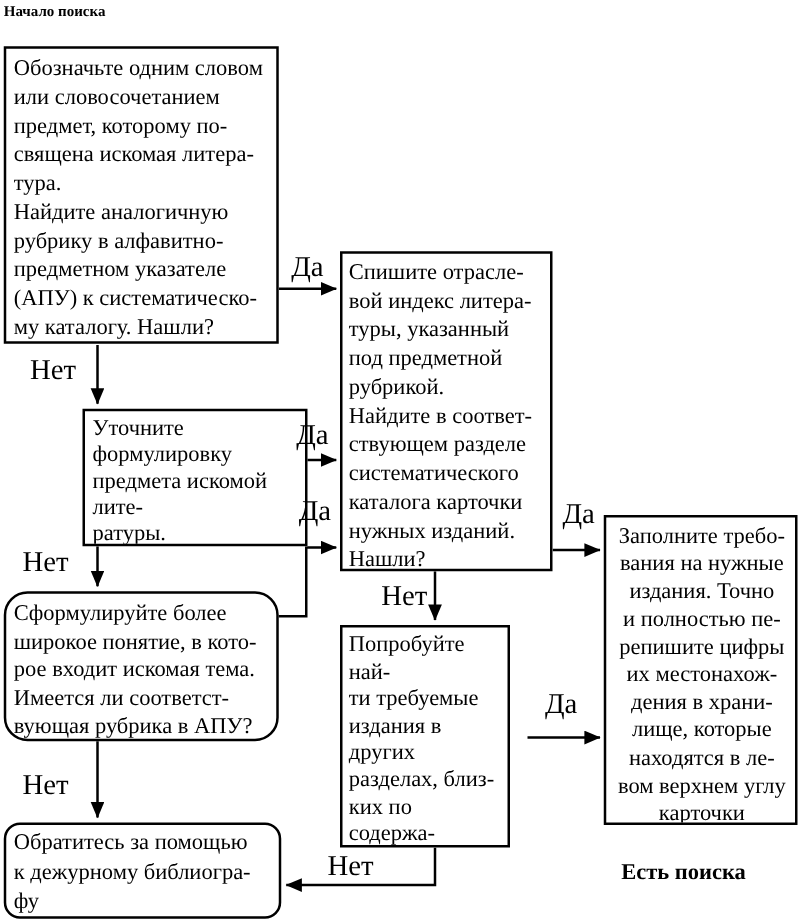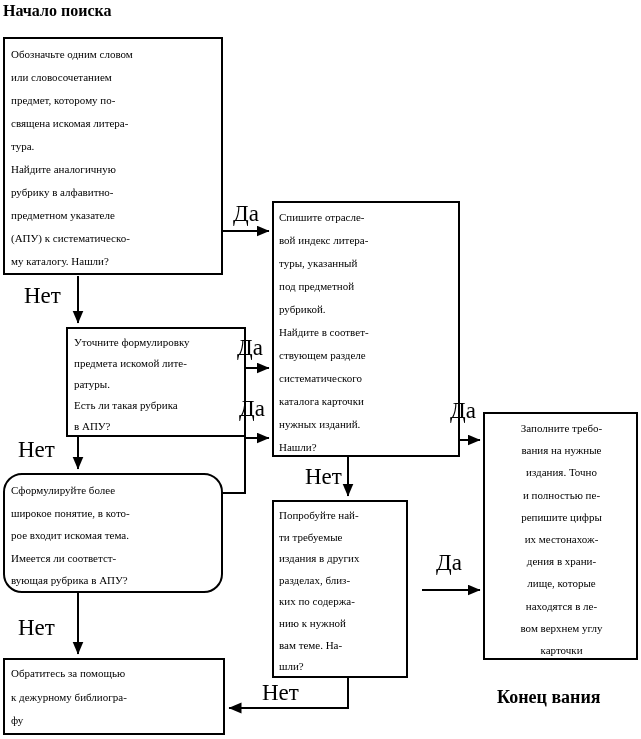--- a/index.html
+++ b/index.html
@@ -21,46 +21,46 @@
     left: 0;
     top: 0;
     z-index: 1;
   }
   .fbox {
     position: absolute;
     box-sizing: border-box;
     border: 2px solid #000000;
     background: #ffffff;
     white-space: pre-line;
-    font-size: 11px;
+    font-size: 18px;
     z-index: 2;
     overflow: hidden;
   }
   .edge-label {
     position: absolute;
     font-size: 23px;
     line-height: 18px;
     z-index: 3;
     background: transparent;
   }
   .chart-title {
     position: absolute;
     font-weight: bold;
     z-index: 3;
   }
-  #t-start { left: 3px; top: 2px; font-size: 16px; }
+  #t-start { left: 3px; top: 2px; font-size: 12px; }
   #t-end   { left: 497px; top: 687px; font-size: 18px; }
 
   #b1 { left: 3px;   top: 37px;  width: 220px; height: 238px; line-height: 23px;   padding: 4px 4px 0 6px; }
-  #b2 { left: 272px; top: 201px; width: 188px; height: 256px; line-height: 23px;   padding: 3px 3px 0 5px; }
+  #b2 { left: 272px; top: 201px; width: 170px; height: 256px; line-height: 23px;   padding: 3px 3px 0 5px; }
   #b3 { left: 18px;   top: 327px; width: 180px; height: 110px; line-height: 21px;   padding: 3px 4px 0 6px; margin-left: 48px; }
   #b4 { left: 3px;   top: 473px; width: 220px; height: 120px; line-height: 22.5px; padding: 4px 4px 0 6px; border-radius: 19px; }
   #b5 { left: 483px; top: 412px; width: 155px; height: 248px; line-height: 22.2px; padding: 3px 3px 0 5px; text-align: center; }
   #b6 { left: 272px; top: 500px; width: 136px; height: 178px; line-height: 21.6px; padding: 3px 3px 0 5px; }
-  #b7 { left: 3px;   top: 658px; width: 222px; height: 77px;  line-height: 23.5px; padding: 2px 4px 0 6px; }
+  #b7 { left: 3px;   top: 658px; width: 222px; height: 77px;  line-height: 23.5px; padding: 2px 4px 0 6px; border-radius: 13px; }
 
   #ly1 { left: 233px; top: 205px; }
   #ln1 { left: 24px;  top: 287px; }
   #ly2 { left: 237px; top: 339px; }
   #ln2 { left: 18px;  top: 441px; }
   #ly3 { left: 239px; top: 400px; }
   #ln3 { left: 18px;  top: 619px; }
   #ly4 { left: 450px; top: 402px; }
   #ln4 { left: 305px; top: 468px; }
   #ly5 { left: 436px; top: 554px; }
@@ -85,21 +85,21 @@
       <path d="M223 493 H245 V438 H269" marker-end="url(#ah)"></path>
       <path d="M78 593 V654" marker-end="url(#ah)"></path>
       <path d="M442 440 H480" marker-end="url(#ah)"></path>
       <path d="M348 457 V496" marker-end="url(#ah)"></path>
       <path d="M422 590 H480" marker-end="url(#ah)"></path>
       <path d="M348 678 V708 H229" marker-end="url(#ah)"></path>
     </g>
   </svg>
 
   <div id="t-start" class="chart-title">Начало поиска</div>
-  <div id="t-end" class="chart-title">Конец вания</div>
+  <div id="t-end" class="chart-title">Есть поиска</div>
 
   <div id="b1" class="fbox">Обозначьте одним словом
 или словосочетанием
 предмет, которому по-
 священа искомая литера-
 тура.
 Найдите аналогичную
 рубрику в алфавитно-
 предметном указателе
 (АПУ) к систематическо-

